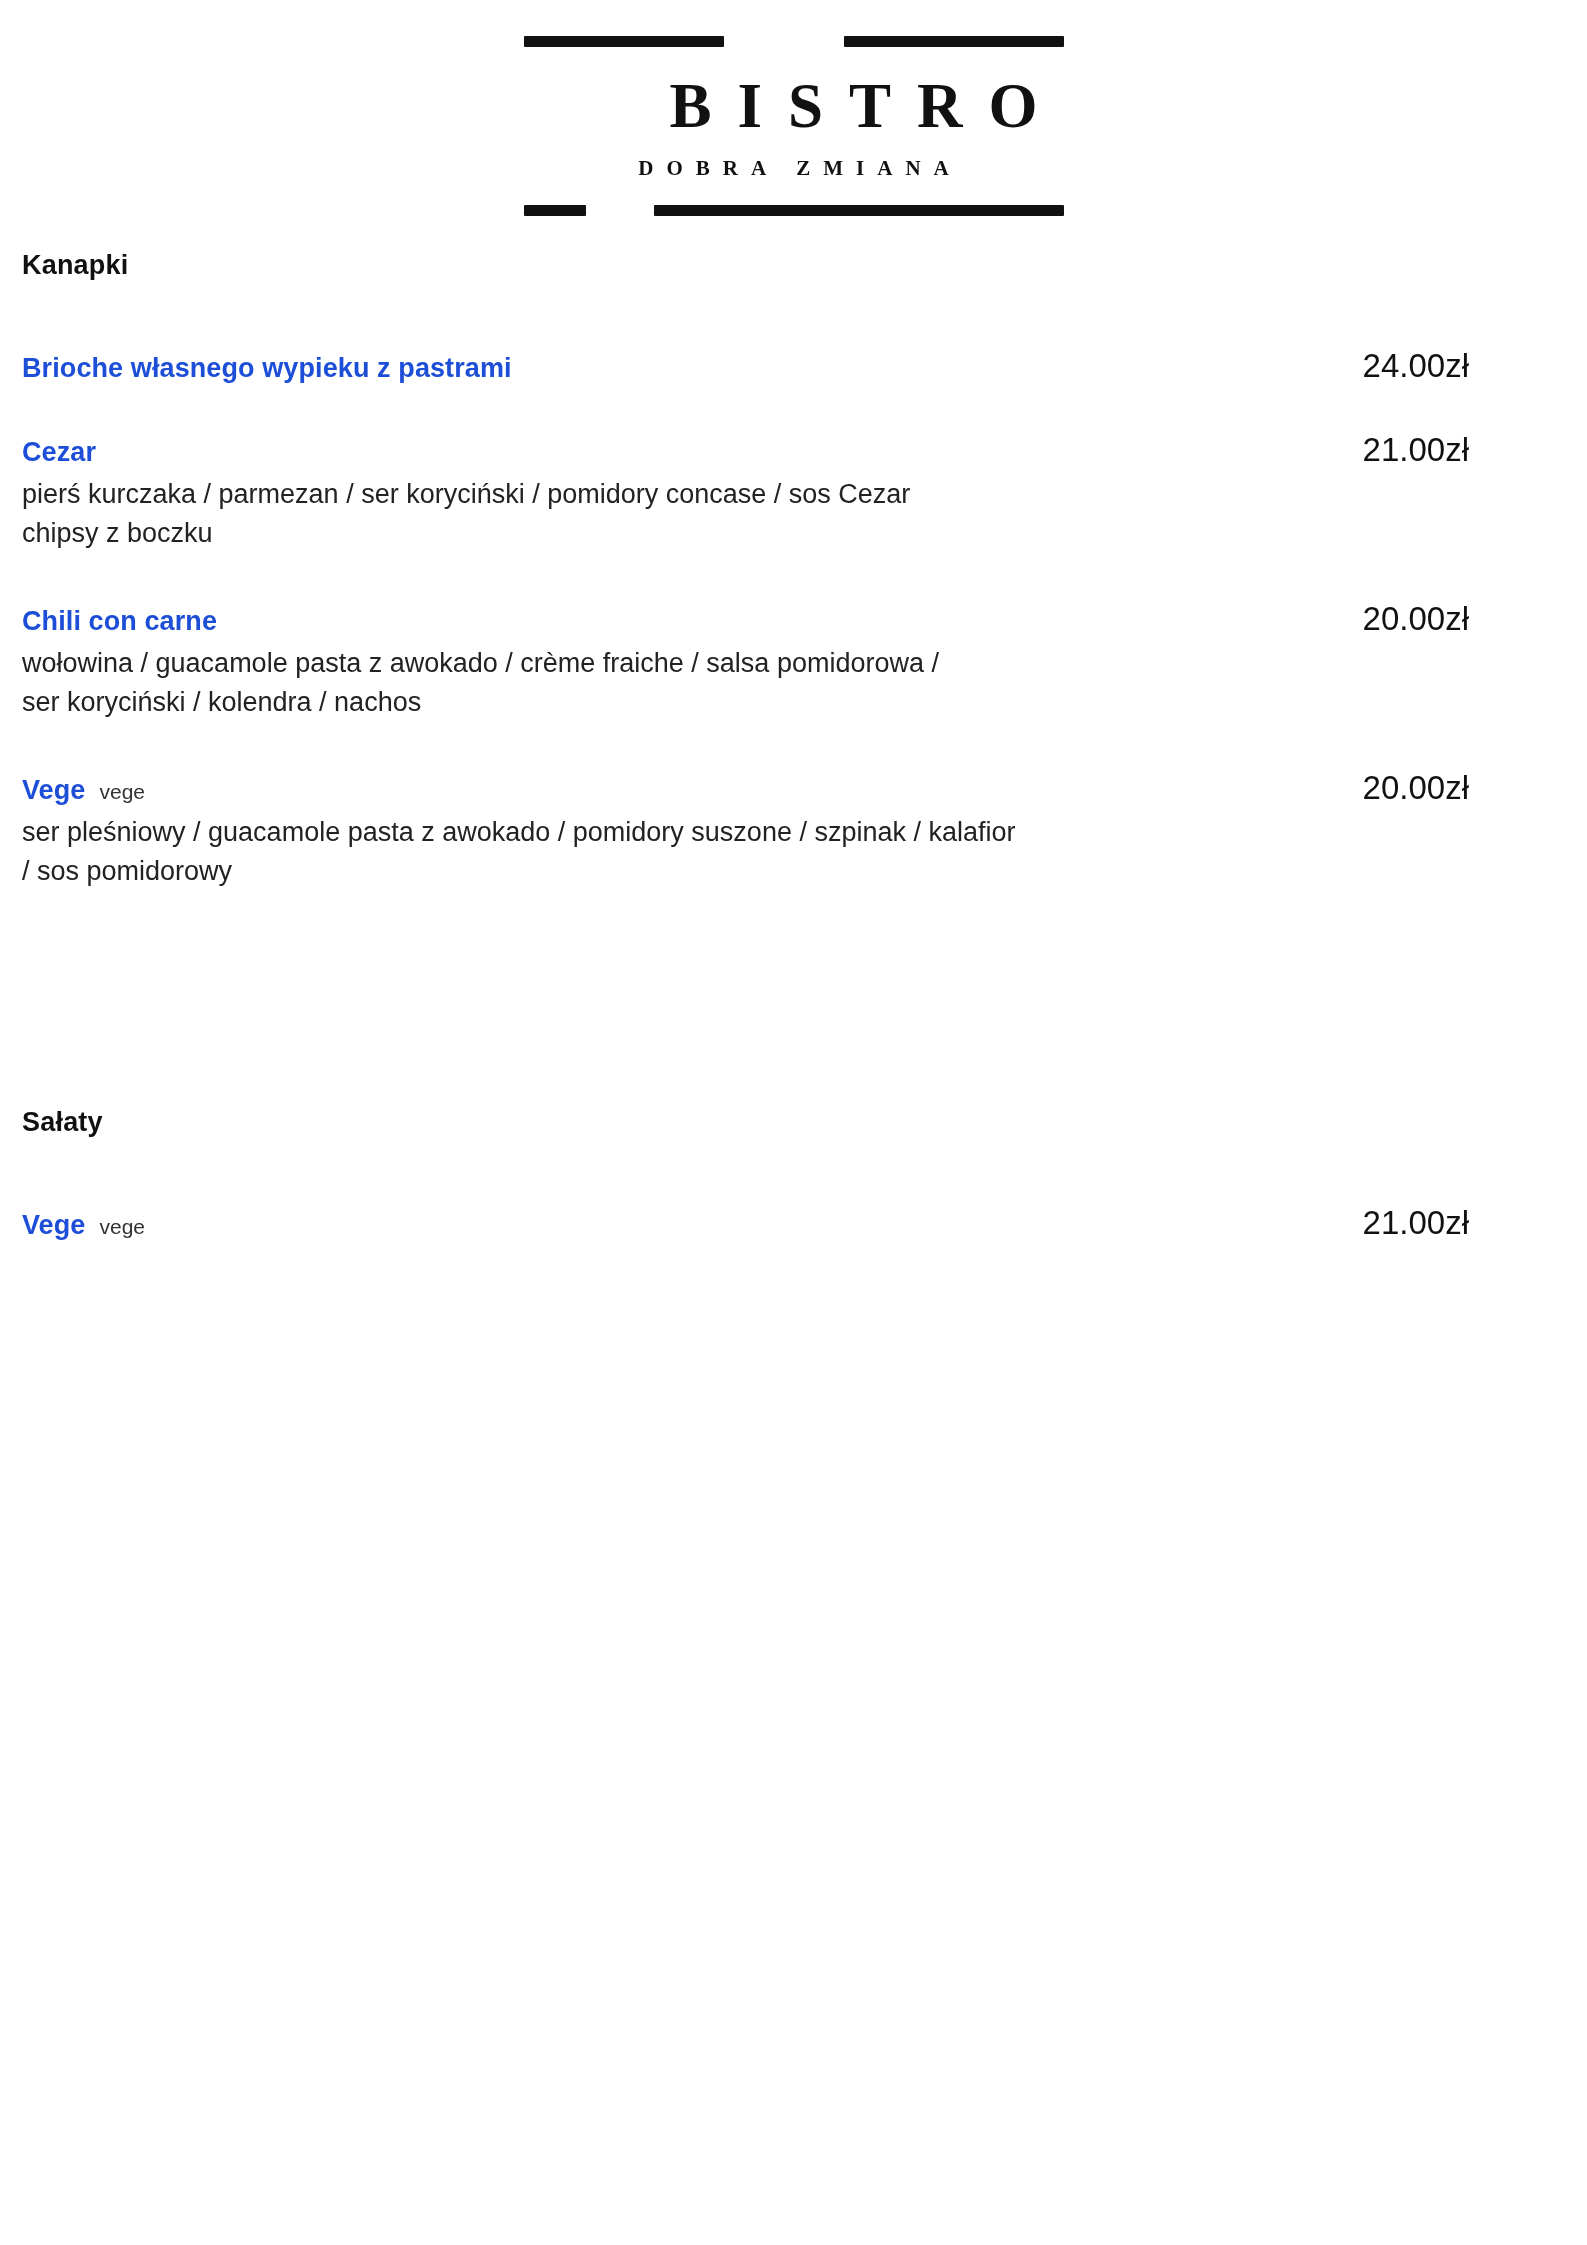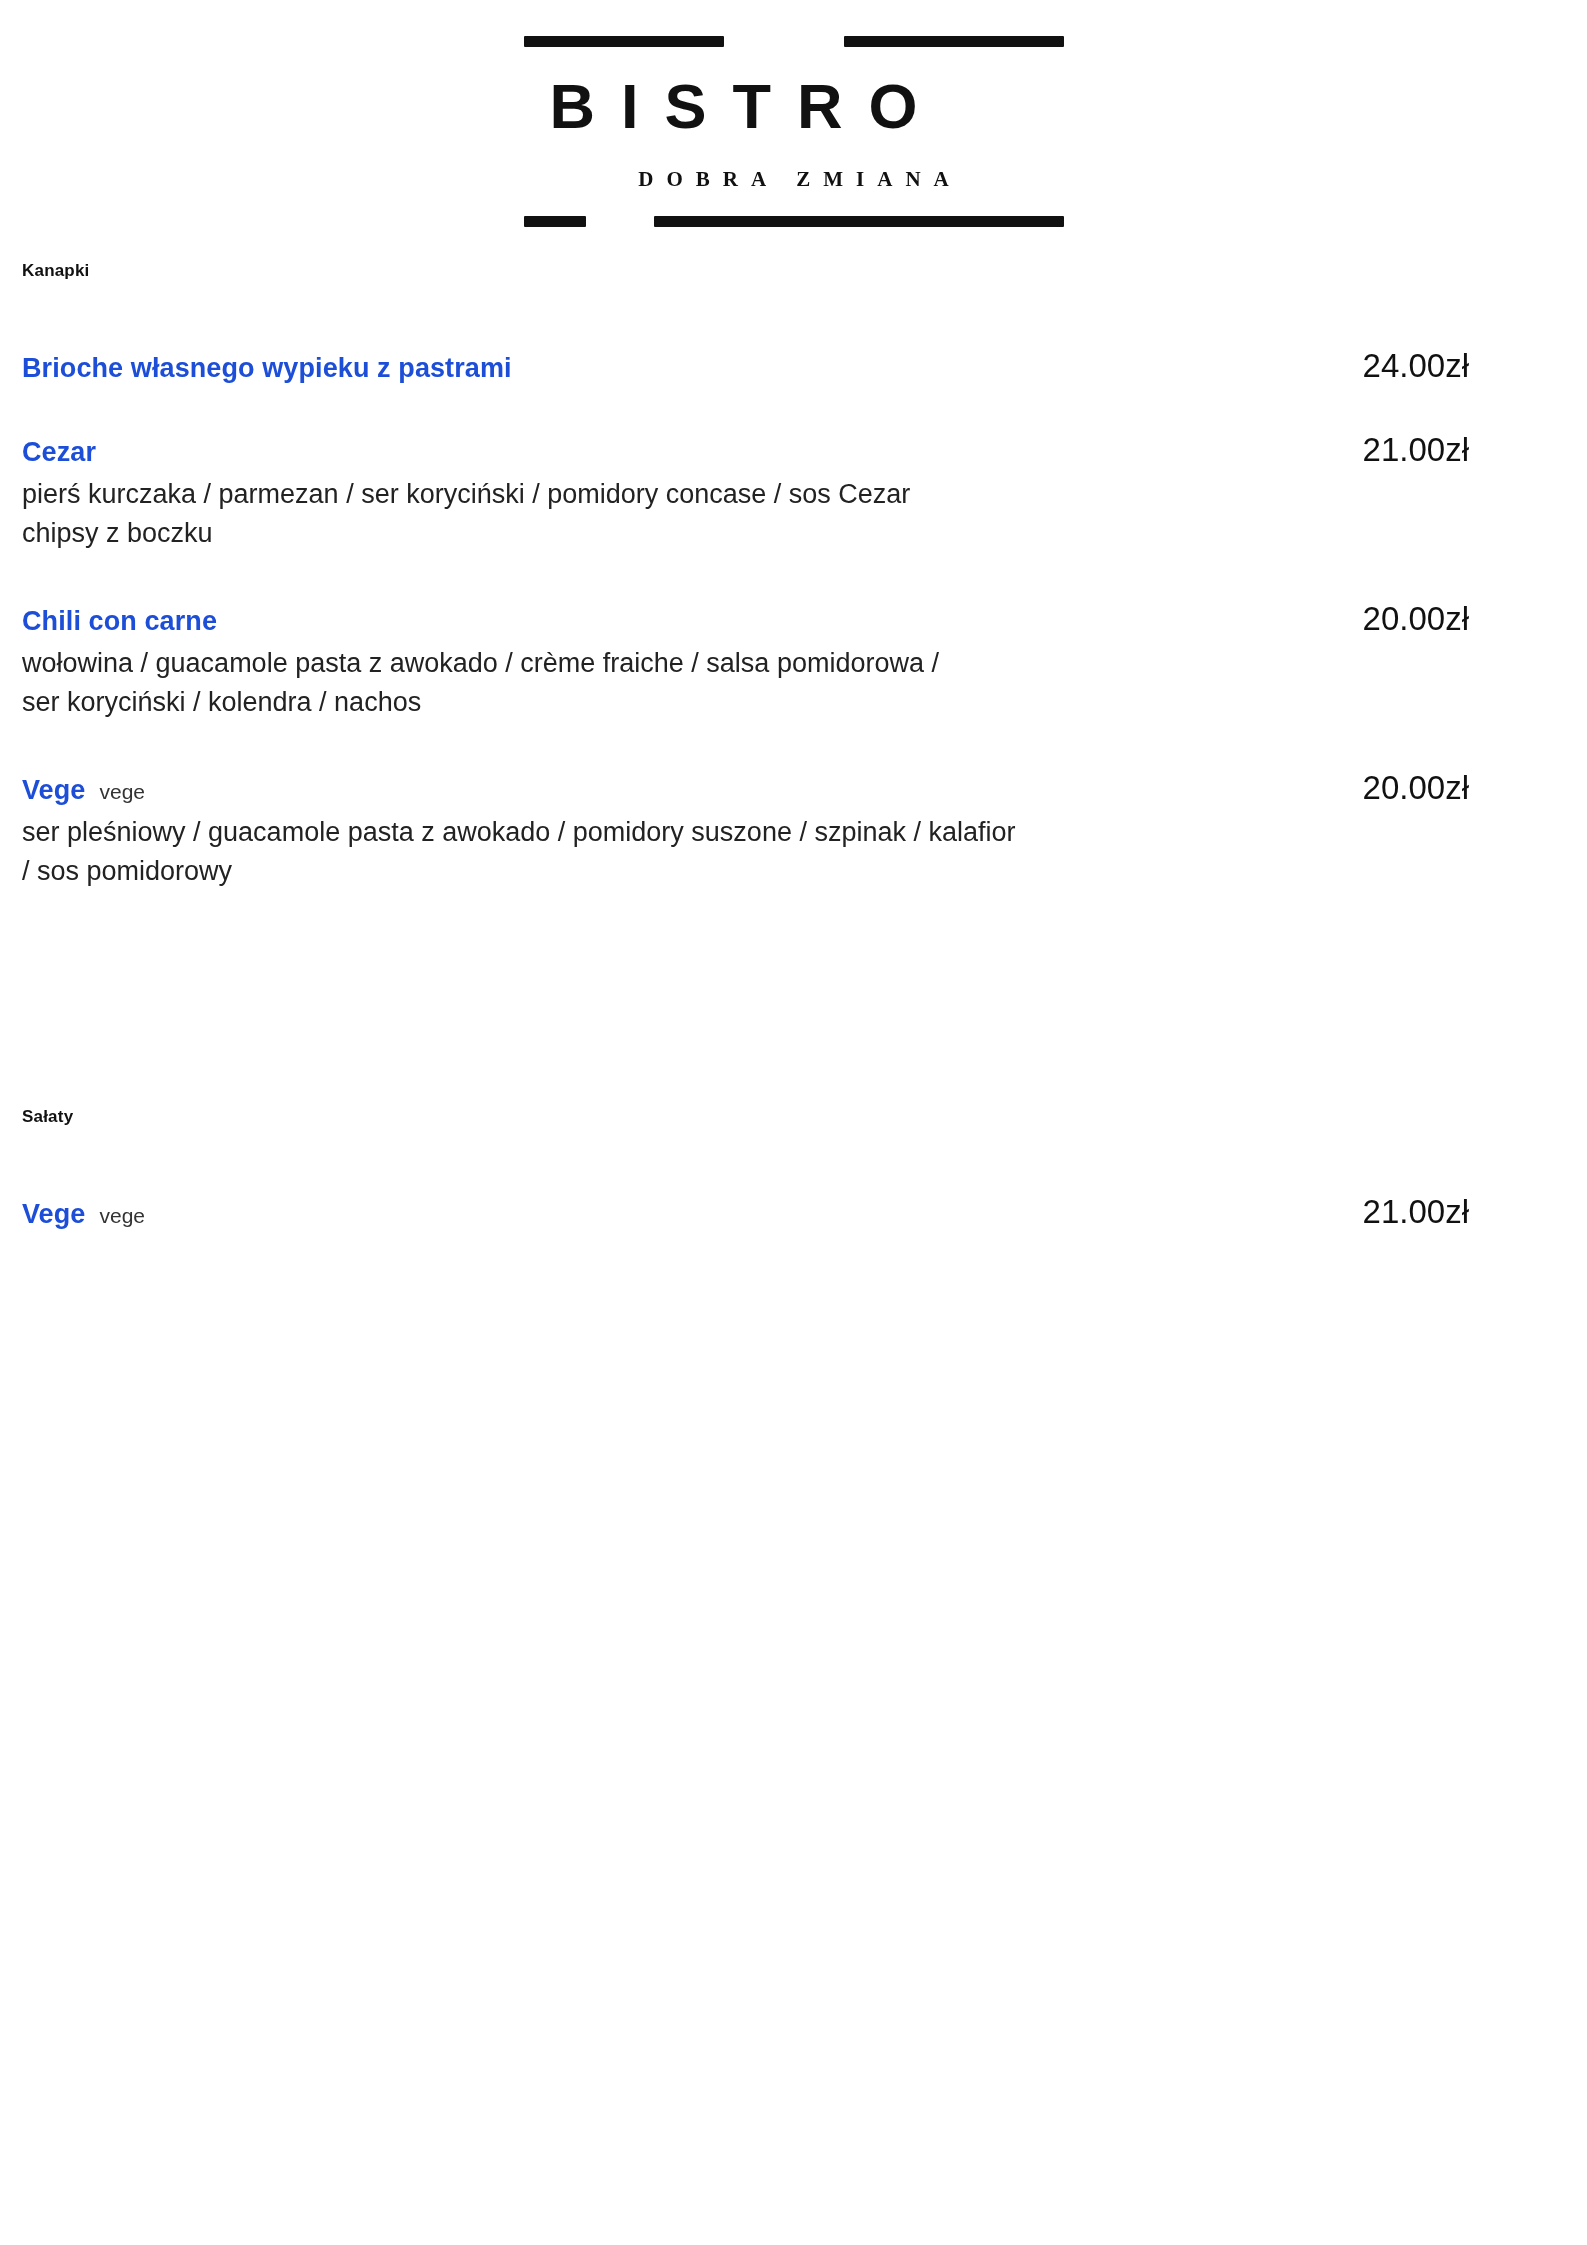--- a/index.html
+++ b/index.html
@@ -43,29 +43,29 @@
   }
   .rule {
     background: #111;
     height: 11px;
     border-radius: 1px;
   }
   .rule-tl { width: 200px; }
   .rule-tr { width: 220px; }
 
   .logo-word {
-    font-family: Liberation Sans, sans-serif;
+    font-family: Liberation Serif, serif;
     font-weight: 700;
     font-size: 63px;
     letter-spacing: 26px;
-    text-align: left;
+    text-align: right;
     color: #111;
     line-height: 1.0;
     padding-left: 26px;
-    margin-bottom: 29px;
+    margin-bottom: 18px;
   }
   .logo-sub {
     font-family: Liberation Serif, serif;
     font-weight: 700;
     font-size: 21px;
     letter-spacing: 13px;
     text-align: center;
     color: #111;
     padding-left: 13px;
     margin-bottom: 24px;
@@ -80,21 +80,21 @@
 
   
   .content {
     padding: 0 22px 0 22px;
     margin-top: 34px;
   }
   .section {
     margin-bottom: 0;
   }
   .section-title {
-    font-size: 17px;
+    font-size: 27px;
     font-weight: 700;
     color: #111;
     letter-spacing: 0.2px;
     margin: 0 0 66px 0;
   }
   .section-gap {
     height: 216px;
   }
 
   .item {

